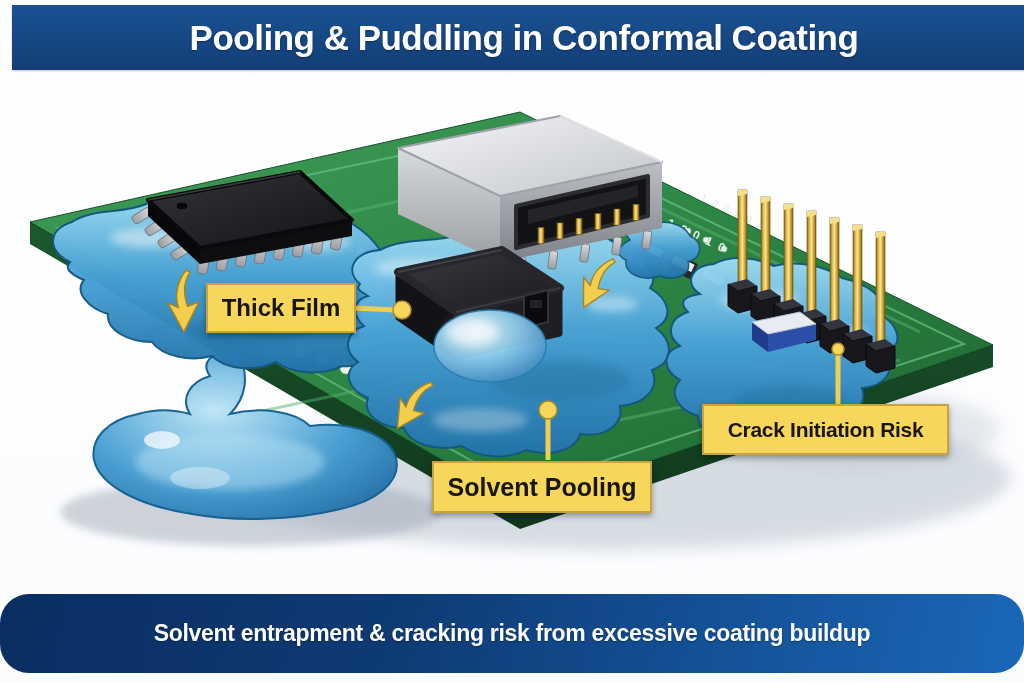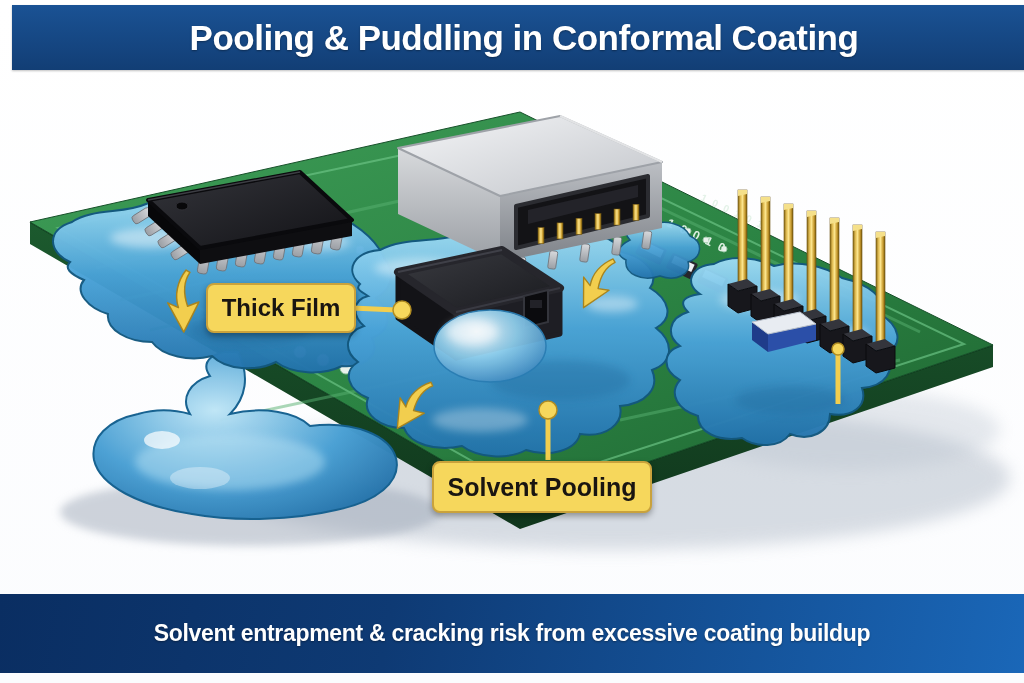--- a/index.html
+++ b/index.html
@@ -11,32 +11,32 @@
     display:flex;align-items:center;justify-content:center;
     box-shadow:0 1px 2px rgba(0,0,0,.25);
   }
   .page-title{
     color:var(--banner_text,#ffffff);font-size:35px;font-weight:bold;letter-spacing:-0.5px;white-space:nowrap;
     text-shadow:0 1px 2px rgba(0,0,0,.35);
   }
   .footer-banner{
     position:absolute;left:0;top:594px;width:1024px;height:79px;
     background:linear-gradient(100deg,var(--footer_bg_left,#0a2e62) 0%,var(--footer_bg_mid,#0e3a74) 38%,var(--footer_bg_right,#1a67b8) 100%);
-    display:flex;align-items:center;justify-content:center;
+    display:flex;align-items:center;justify-content:center;border-radius:29px;
   }
   .footer-caption{
     color:var(--banner_text,#ffffff);font-size:23px;font-weight:bold;letter-spacing:-0.3px;white-space:nowrap;
     text-shadow:0 1px 2px rgba(0,0,0,.35);
   }
   .illustration{position:absolute;left:0;top:0;width:1024px;height:683px;}
   .callout{
     position:absolute;display:flex;align-items:center;justify-content:center;
     background:var(--label_bg,#f6d75c);
     border:2px solid var(--label_border,#c9a23c);
-    border-radius:8px;
+    border-radius:0;
     color:var(--label_text,#191511);
     font-weight:bold;white-space:nowrap;
     box-shadow:0 3px 6px rgba(0,0,0,.35);
   }
   .callout-thick{left:206px;top:283px;width:146px;height:46px;font-size:24px;}
   .callout-solvent{left:432px;top:461px;width:216px;height:48px;font-size:25px;}
   .callout-crack{left:702px;top:404px;width:243px;height:47px;font-size:21px;letter-spacing:-0.3px;}
 </style>
 </head>
 <body>
@@ -348,14 +348,17 @@
   <div class="footer-banner">
     <div class="footer-caption">Solvent entrapment &amp; cracking risk from excessive coating buildup</div>
   </div>
 
   <div class="callout callout-thick">
     <span>Thick Film</span>
   </div>
   <div class="callout callout-solvent">
     <span>Solvent Pooling</span>
   </div>
+  <div class="callout callout-crack">
+    <span>Crack Initiation Risk</span>
+  </div>
 
 </div>
 
 </body></html>

